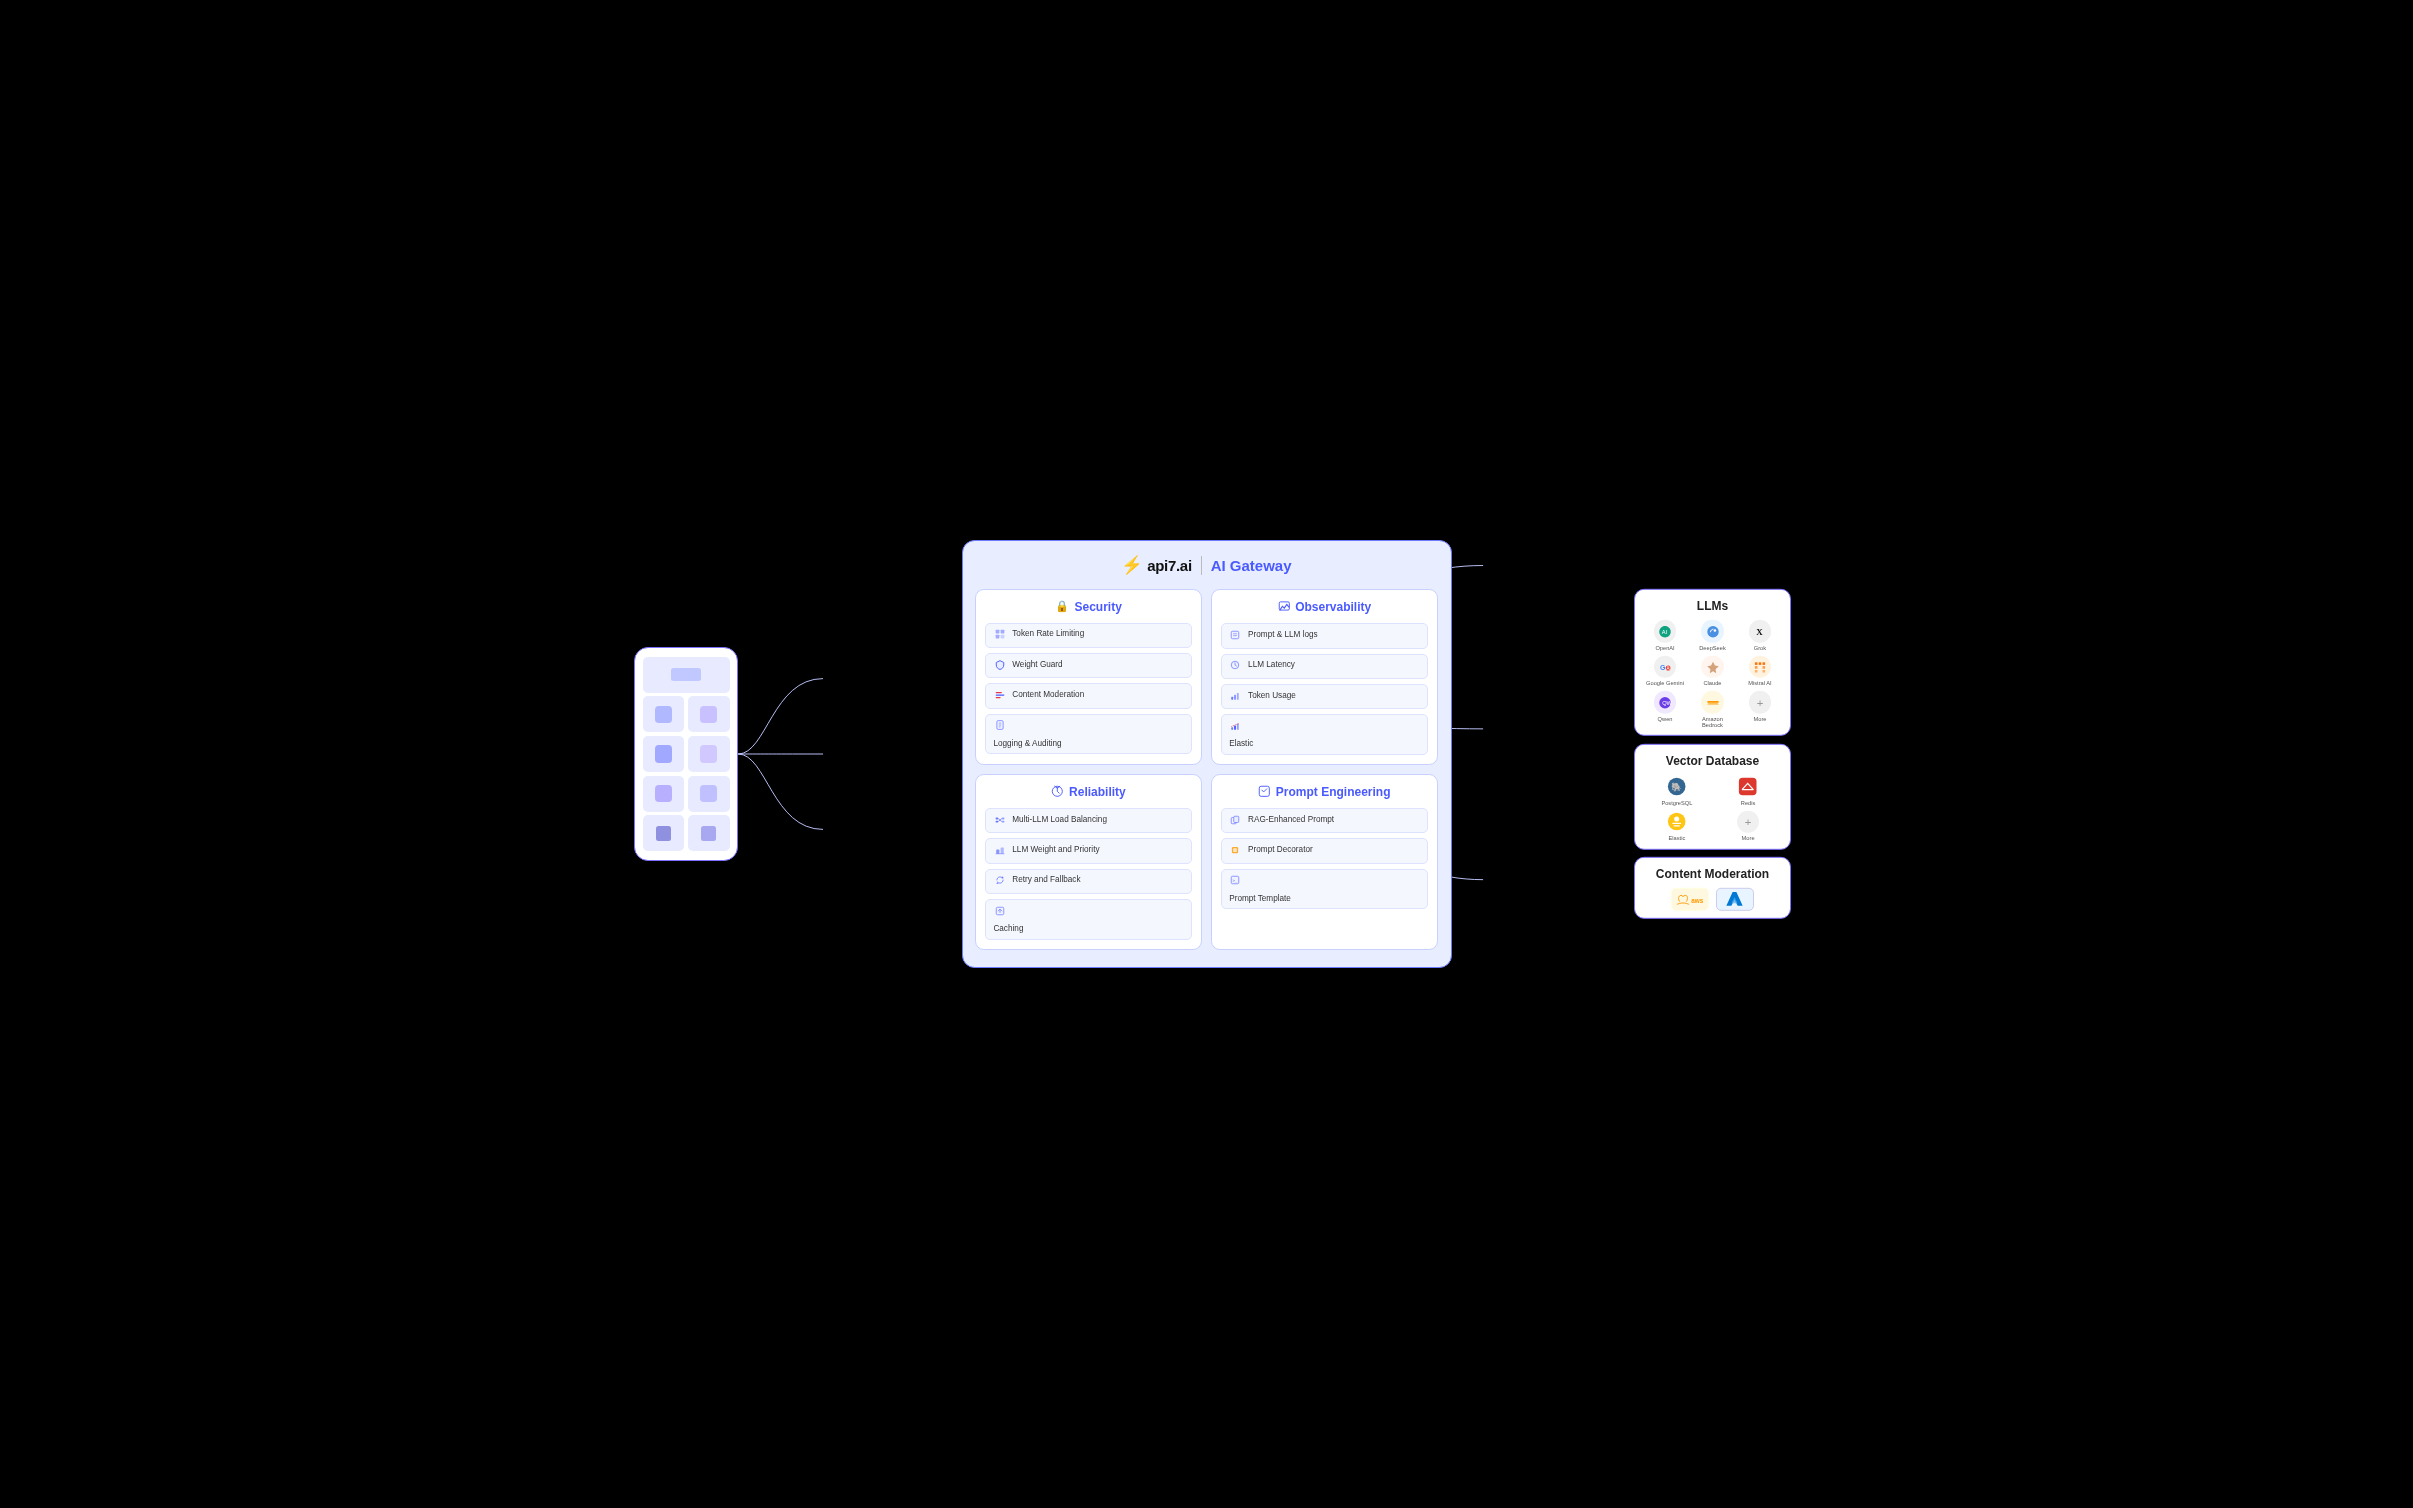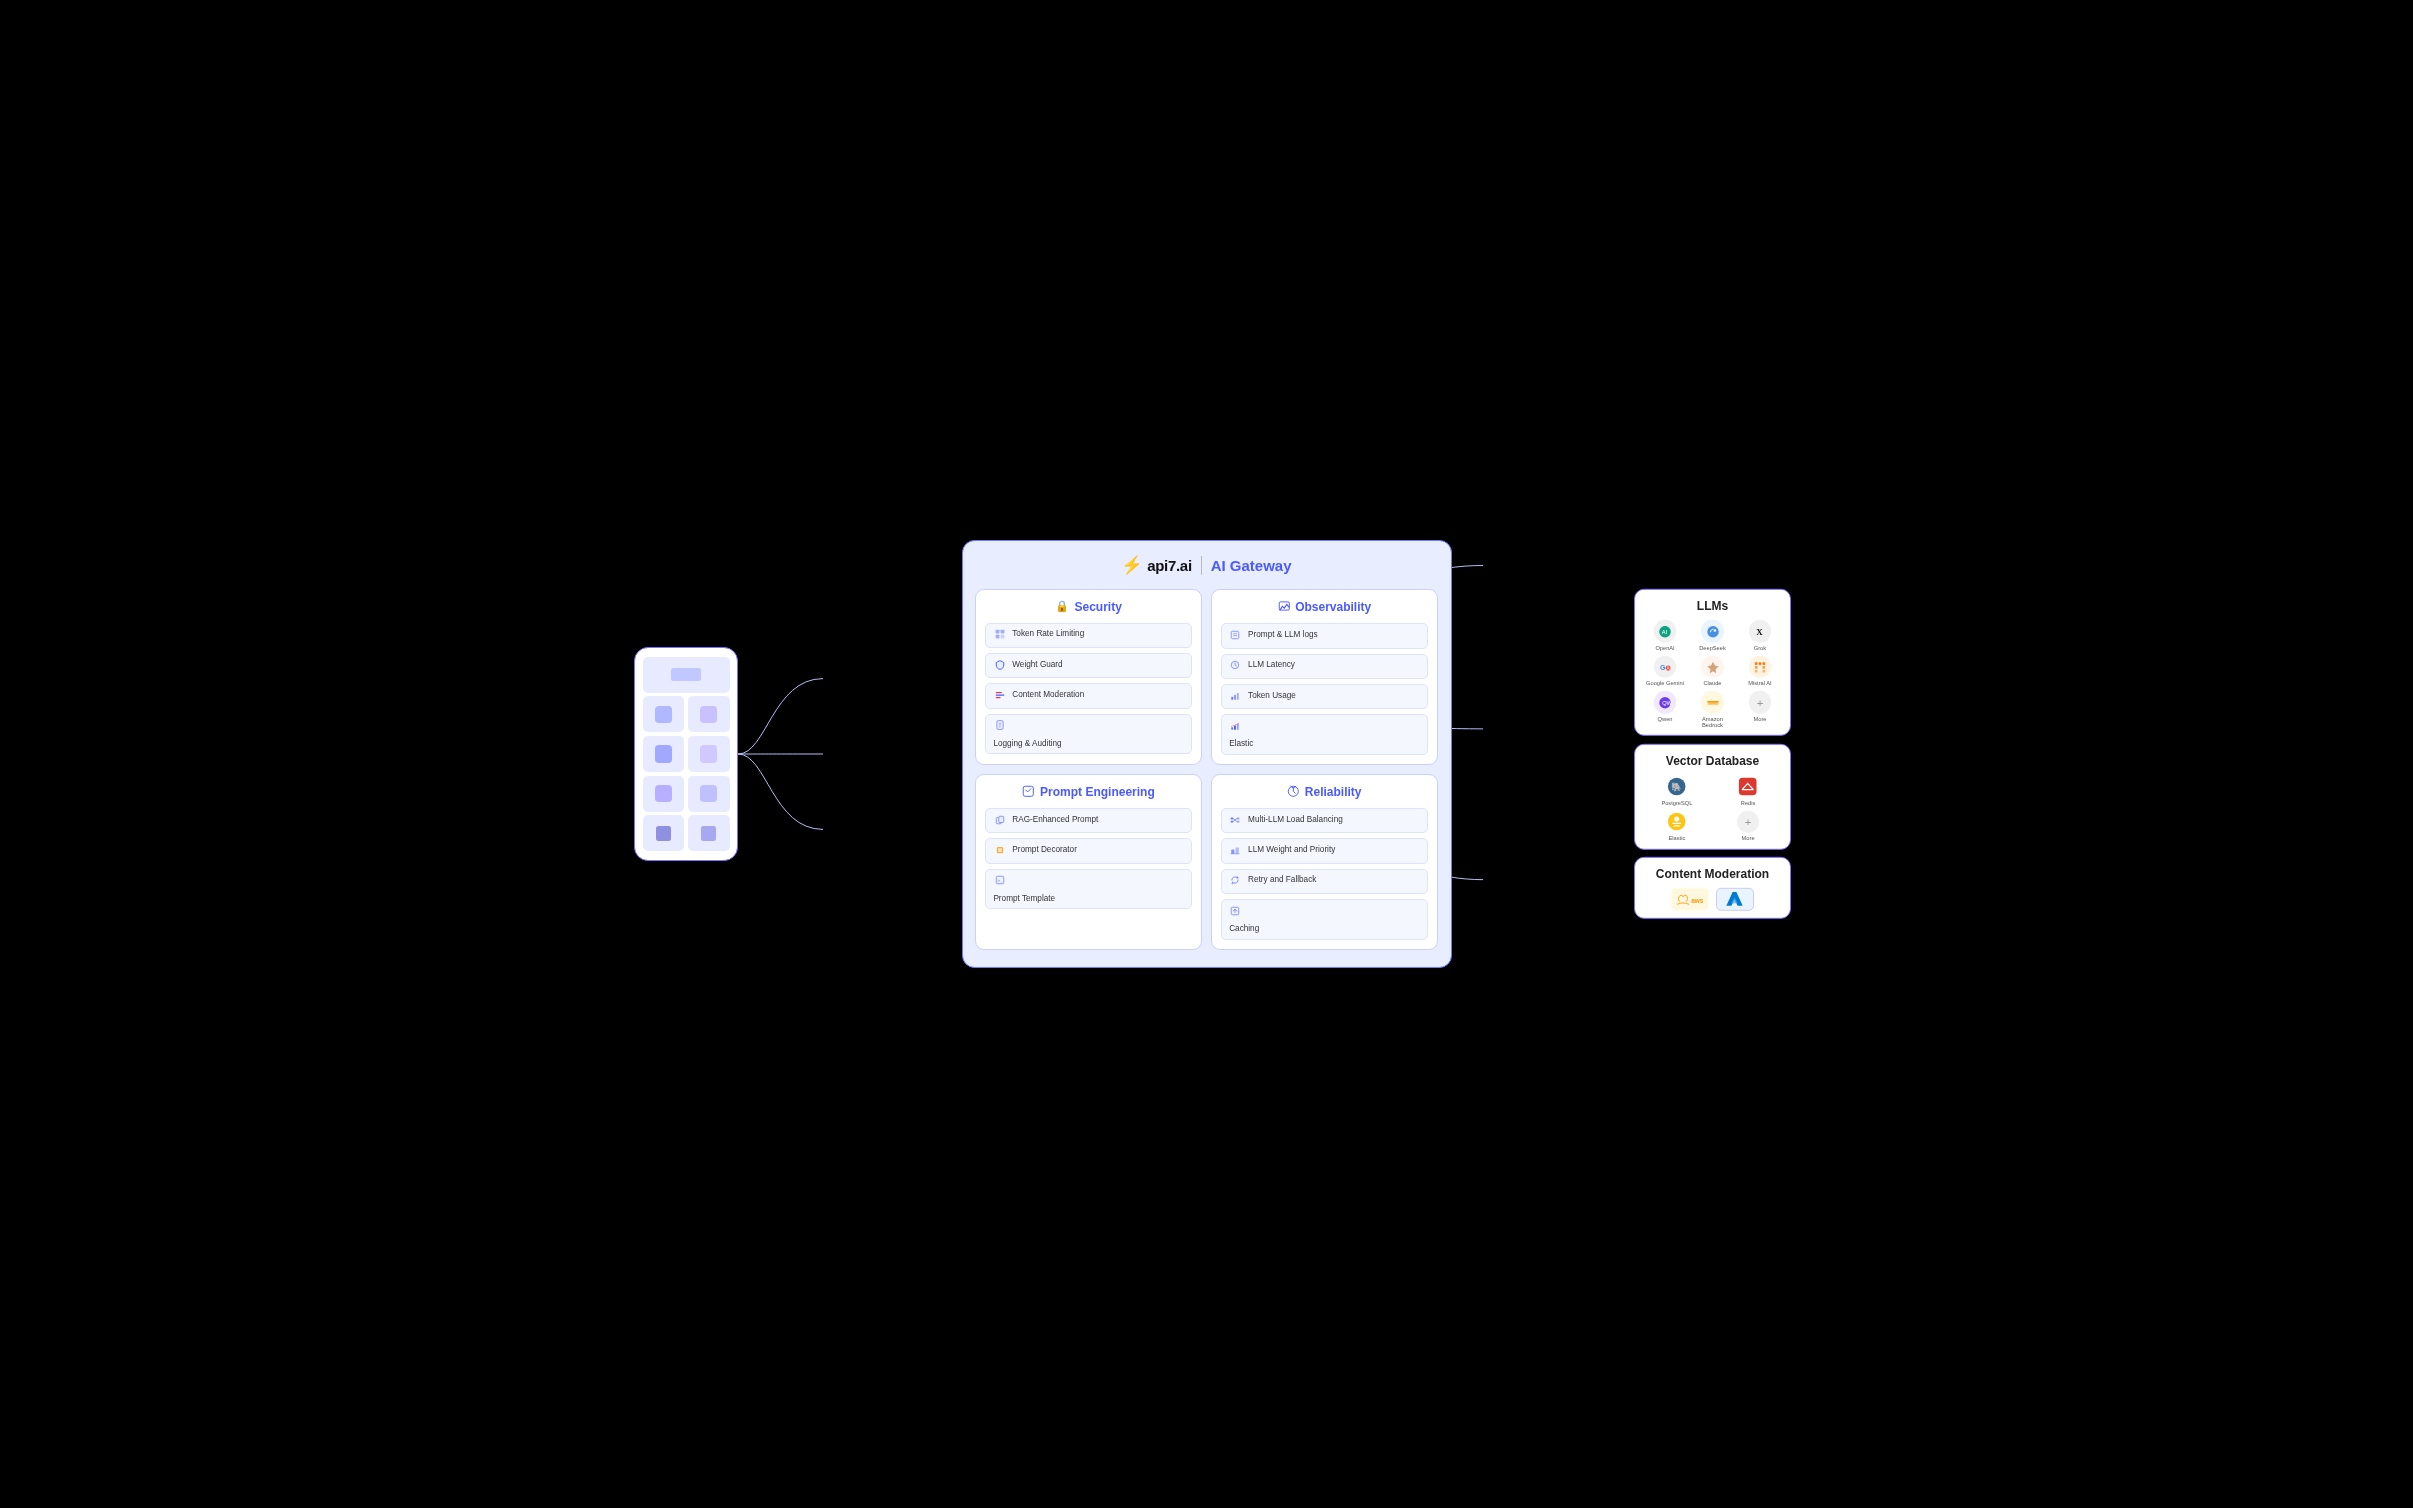--- a/index.html
+++ b/index.html
@@ -457,59 +457,20 @@
             </svg>
           </span>
           <span class="feature-label">Elastic</span>
         </div>
       </div>
 
       <div class="section-box">
         <div class="section-header">
           <span class="section-icon">
             <svg width="12.6" height="12.6" viewBox="0 0 20 20" fill="none">
-              <rect x="2" y="2" width="16" height="16" rx="3" stroke="#4a5aff" stroke-width="1.5" fill="none"></rect>
-              <path d="M6 8L9 11L14 6" stroke="#4a5aff" stroke-width="1.5" stroke-linecap="round"></path>
-            </svg>
-          </span>
-          <span class="section-title">Prompt Engineering</span>
-        </div>
-        <div class="feature-item">
-          <span class="feature-icon">
-            <svg width="10" height="10" viewBox="0 0 16 16" fill="none">
-              <rect x="2" y="4" width="8" height="10" rx="1.5" stroke="#6b7aff" stroke-width="1.2" fill="#f0f3ff"></rect>
-              <rect x="6" y="2" width="8" height="10" rx="1.5" stroke="#6b7aff" stroke-width="1.2" fill="#e8eeff"></rect>
-            </svg>
-          </span>
-          <span class="feature-label">RAG-Enhanced Prompt</span>
-        </div>
-        <div class="feature-item">
-          <span class="feature-icon">
-            <svg width="10" height="10" viewBox="0 0 16 16" fill="none">
-              <rect x="3" y="3" width="10" height="10" rx="2" fill="#ff9900" opacity="0.8"></rect>
-              <rect x="5" y="5" width="6" height="6" rx="1" fill="#fff" opacity="0.7"></rect>
-            </svg>
-          </span>
-          <span class="feature-label">Prompt Decorator</span>
-        </div>
-        <div class="feature-item">
-          <span class="feature-icon">
-            <svg width="10" height="10" viewBox="0 0 16 16" fill="none" style="font-size:14px">
-              <rect x="2" y="2" width="12" height="12" rx="2" stroke="#6b7aff" stroke-width="1.2" fill="#f0f3ff"></rect>
-              <text x="4" y="11" font-size="7" fill="#6b7aff" font-family="monospace">&gt;_</text>
-            </svg>
-          </span>
-          <span class="feature-label">Prompt Template</span>
-        </div>
-      </div>
-
-      <div class="section-box">
-        <div class="section-header">
-          <span class="section-icon">
-            <svg width="12.6" height="12.6" viewBox="0 0 20 20" fill="none">
               <circle cx="10" cy="10" r="8" stroke="#4a5aff" stroke-width="1.5" fill="none"></circle>
               <path d="M10 4V10L13 13" stroke="#4a5aff" stroke-width="1.5" stroke-linecap="round"></path>
               <path d="M6 2L10 5L14 2" stroke="#4a5aff" stroke-width="1.5" stroke-linecap="round" fill="none"></path>
             </svg>
           </span>
           <span class="section-title">Reliability</span>
         </div>
         <div class="feature-item">
           <span class="feature-icon">
             <svg width="10" height="10" viewBox="0 0 16 16" fill="none">
@@ -548,20 +509,59 @@
         </div>
         <div class="feature-item">
           <span class="feature-icon">
             <svg width="10" height="10" viewBox="0 0 16 16" fill="none">
               <rect x="2" y="2" width="12" height="12" rx="2" stroke="#6b7aff" stroke-width="1.2" fill="#f0f3ff"></rect>
               <path d="M5 8L8 5L11 8" stroke="#6b7aff" stroke-width="1.2" stroke-linecap="round" fill="none"></path>
               <line x1="8" y1="5" x2="8" y2="11" stroke="#6b7aff" stroke-width="1.2"></line>
             </svg>
           </span>
           <span class="feature-label">Caching</span>
+        </div>
+      </div>
+
+      <div class="section-box">
+        <div class="section-header">
+          <span class="section-icon">
+            <svg width="12.6" height="12.6" viewBox="0 0 20 20" fill="none">
+              <rect x="2" y="2" width="16" height="16" rx="3" stroke="#4a5aff" stroke-width="1.5" fill="none"></rect>
+              <path d="M6 8L9 11L14 6" stroke="#4a5aff" stroke-width="1.5" stroke-linecap="round"></path>
+            </svg>
+          </span>
+          <span class="section-title">Prompt Engineering</span>
+        </div>
+        <div class="feature-item">
+          <span class="feature-icon">
+            <svg width="10" height="10" viewBox="0 0 16 16" fill="none">
+              <rect x="2" y="4" width="8" height="10" rx="1.5" stroke="#6b7aff" stroke-width="1.2" fill="#f0f3ff"></rect>
+              <rect x="6" y="2" width="8" height="10" rx="1.5" stroke="#6b7aff" stroke-width="1.2" fill="#e8eeff"></rect>
+            </svg>
+          </span>
+          <span class="feature-label">RAG-Enhanced Prompt</span>
+        </div>
+        <div class="feature-item">
+          <span class="feature-icon">
+            <svg width="10" height="10" viewBox="0 0 16 16" fill="none">
+              <rect x="3" y="3" width="10" height="10" rx="2" fill="#ff9900" opacity="0.8"></rect>
+              <rect x="5" y="5" width="6" height="6" rx="1" fill="#fff" opacity="0.7"></rect>
+            </svg>
+          </span>
+          <span class="feature-label">Prompt Decorator</span>
+        </div>
+        <div class="feature-item">
+          <span class="feature-icon">
+            <svg width="10" height="10" viewBox="0 0 16 16" fill="none" style="font-size:14px">
+              <rect x="2" y="2" width="12" height="12" rx="2" stroke="#6b7aff" stroke-width="1.2" fill="#f0f3ff"></rect>
+              <text x="4" y="11" font-size="7" fill="#6b7aff" font-family="monospace">&gt;_</text>
+            </svg>
+          </span>
+          <span class="feature-label">Prompt Template</span>
         </div>
       </div>
 
     </div>
   </div>
 
   <div class="right-panels">
 
     <div class="right-panel">
       <div class="right-panel-title">LLMs</div>

